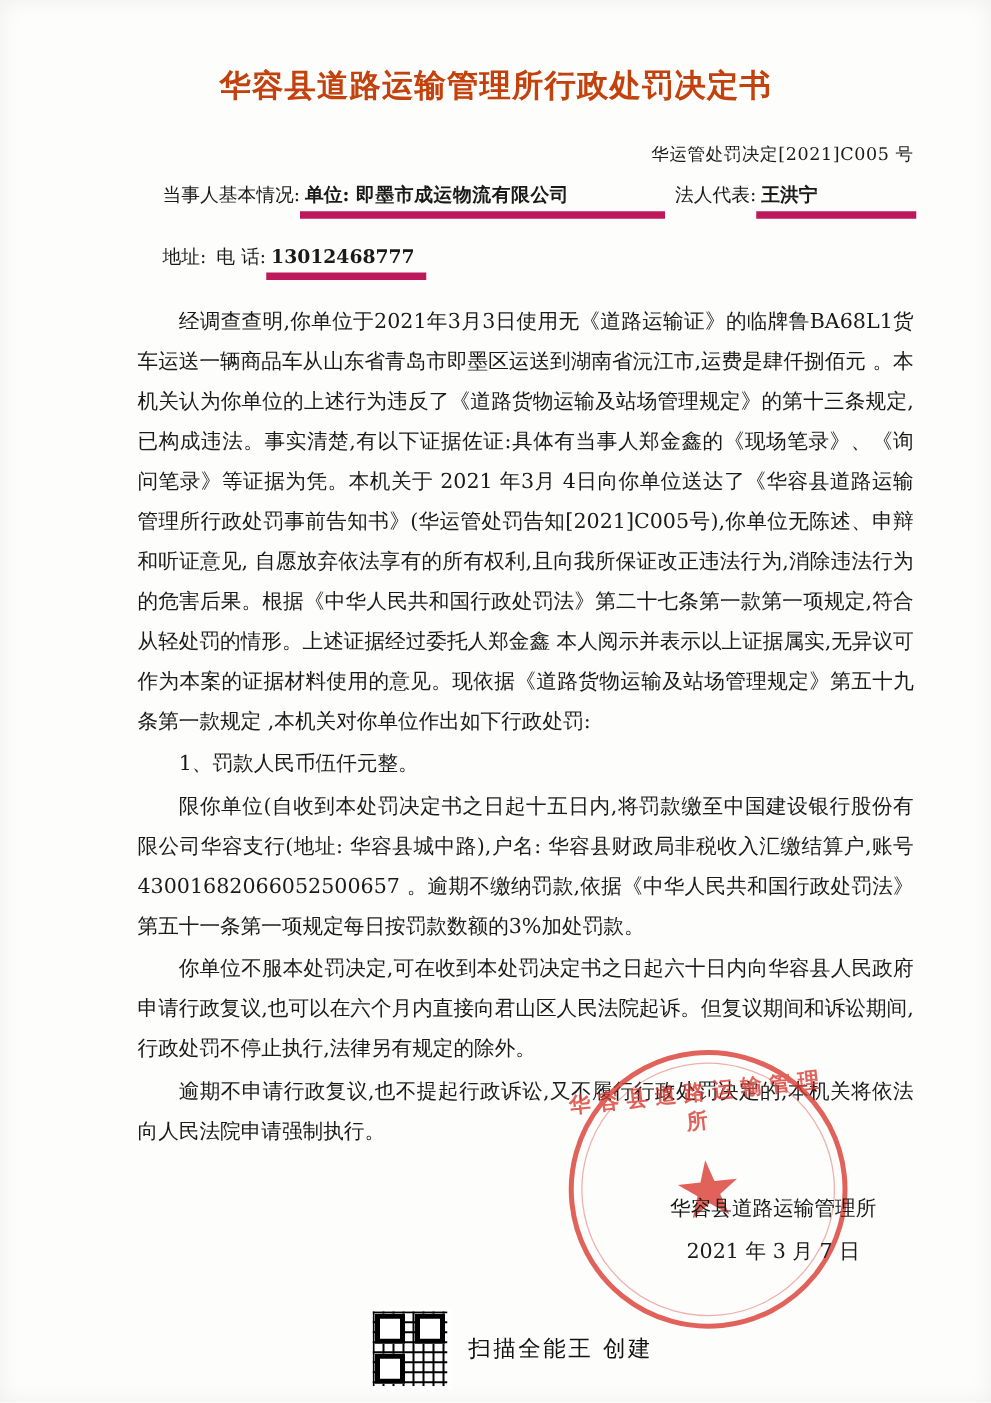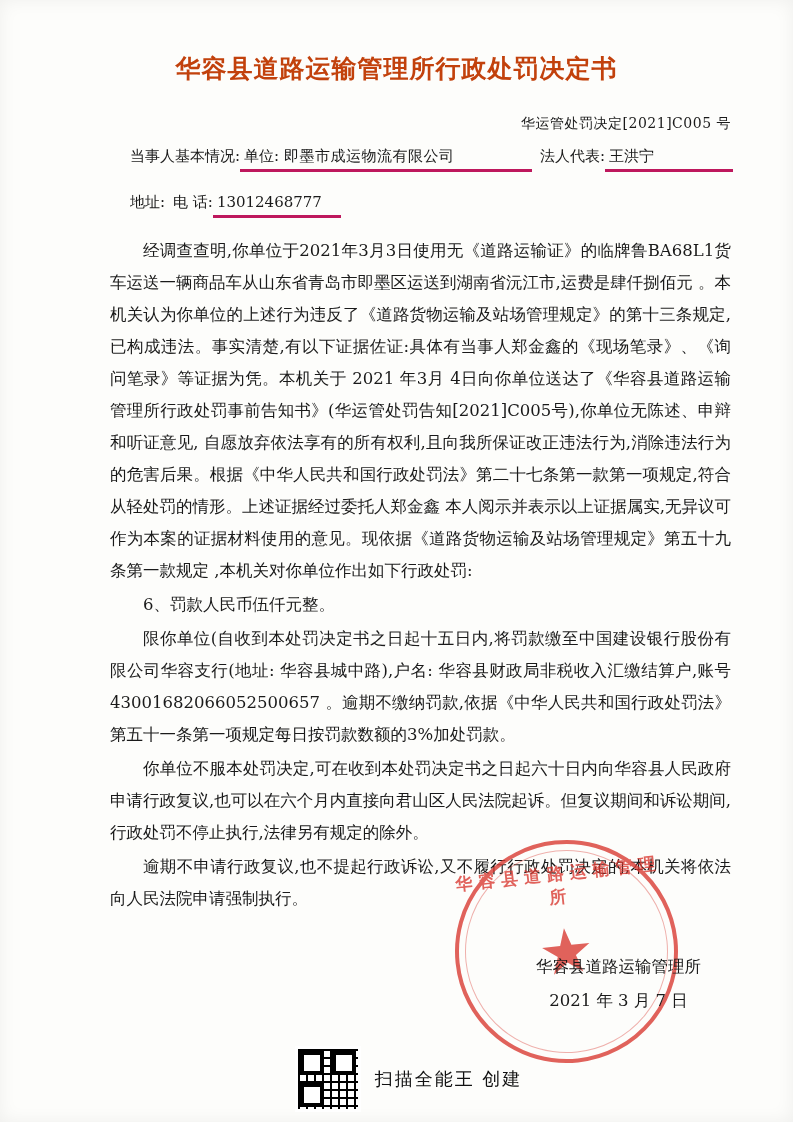--- a/index.html
+++ b/index.html
@@ -54,23 +54,24 @@
   .field-row {
     display: flex;
     align-items: baseline;
     margin-bottom: 17px;
   }
   .field-label {
     white-space: nowrap;
   }
   .fill {
     flex: 1 1 auto;
-    border-bottom: 3px solid #be185d;
+    border-bottom: 6px solid #be185d;
     padding: 0 4px;
     min-height: 20px;
+    font-weight: bold;
   }
   .fill.short {
     flex: 0 0 auto;
     min-width: 120px;
   }
   .body-text {
     margin: 16px 62px 0 110px;
     font-size: 16.5px;
     line-height: 32px;
     text-align: justify;
@@ -204,21 +205,21 @@
     </div>
     <div class="field-row">
       <span class="field-label">地址:</span>
       <span class="field-label" style="margin-left:8px">电 话:</span>
       <span class="fill short">13012468777</span>
     </div>
   </div>
 
   <div class="body-text">
     <p>经调查查明,你单位于2021年3月3日使用无《道路运输证》的临牌鲁BA68L1货车运送一辆商品车从山东省青岛市即墨区运送到湖南省沅江市,运费是肆仟捌佰元 。本机关认为你单位的上述行为违反了《道路货物运输及站场管理规定》的第十三条规定,已构成违法。事实清楚,有以下证据佐证:具体有当事人郑金鑫的《现场笔录》、《询问笔录》等证据为凭。本机关于 2021 年3月 4日向你单位送达了《华容县道路运输管理所行政处罚事前告知书》(华运管处罚告知[2021]C005号),你单位无陈述、申辩和听证意见, 自愿放弃依法享有的所有权利,且向我所保证改正违法行为,消除违法行为的危害后果。根据《中华人民共和国行政处罚法》第二十七条第一款第一项规定,符合从轻处罚的情形。上述证据经过委托人郑金鑫 本人阅示并表示以上证据属实,无异议可作为本案的证据材料使用的意见。现依据《道路货物运输及站场管理规定》第五十九条第一款规定 ,本机关对你单位作出如下行政处罚:</p>
-    <p class="item-line">6、罚款人民币伍仟元整。</p>
+    <p class="item-line">1、罚款人民币伍仟元整。</p>
     <p>限你单位(自收到本处罚决定书之日起十五日内,将罚款缴至中国建设银行股份有限公司华容支行(地址: 华容县城中路),户名: 华容县财政局非税收入汇缴结算户,账号 43001682066052500657 。逾期不缴纳罚款,依据《中华人民共和国行政处罚法》第五十一条第一项规定每日按罚款数额的3%加处罚款。</p>
     <p>你单位不服本处罚决定,可在收到本处罚决定书之日起六十日内向华容县人民政府 申请行政复议,也可以在六个月内直接向君山区人民法院起诉。但复议期间和诉讼期间,行政处罚不停止执行,法律另有规定的除外。</p>
     <p>逾期不申请行政复议,也不提起行政诉讼,又不履行行政处罚决定的,本机关将依法向人民法院申请强制执行。</p>
   </div>
 
   <div class="seal">
     <div class="seal-inner"></div>
     <div class="seal-text">华容县道路运输管理所</div>
     <div class="seal-star">★</div>
   </div>

